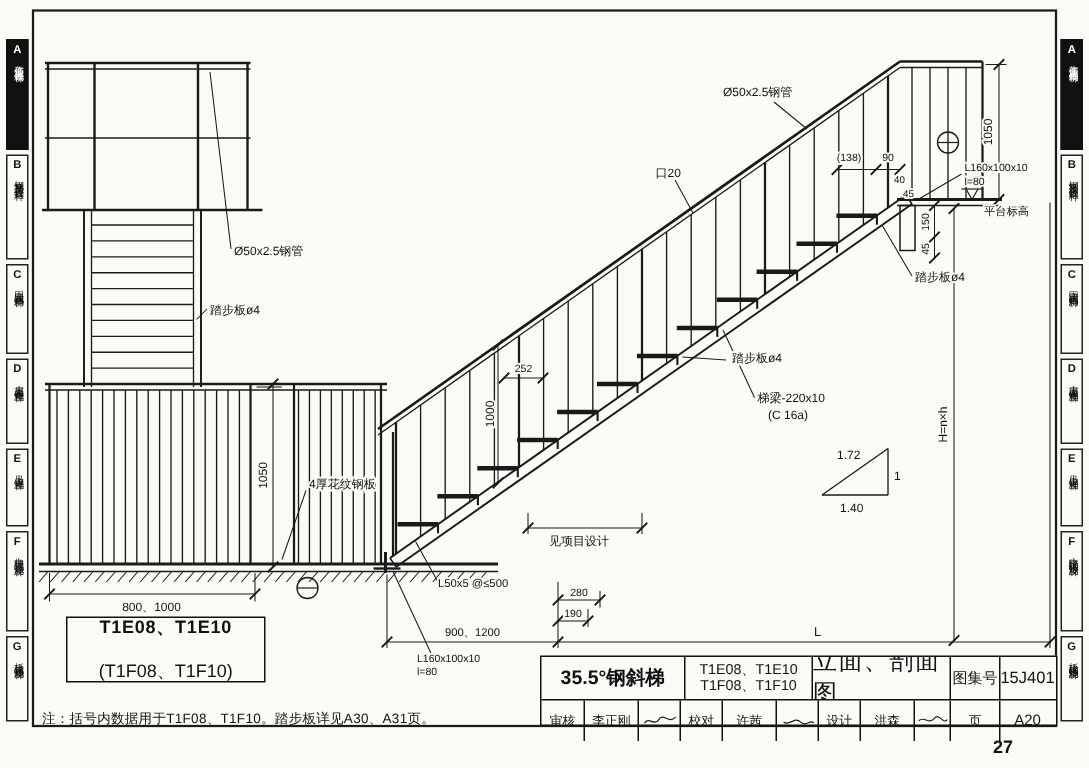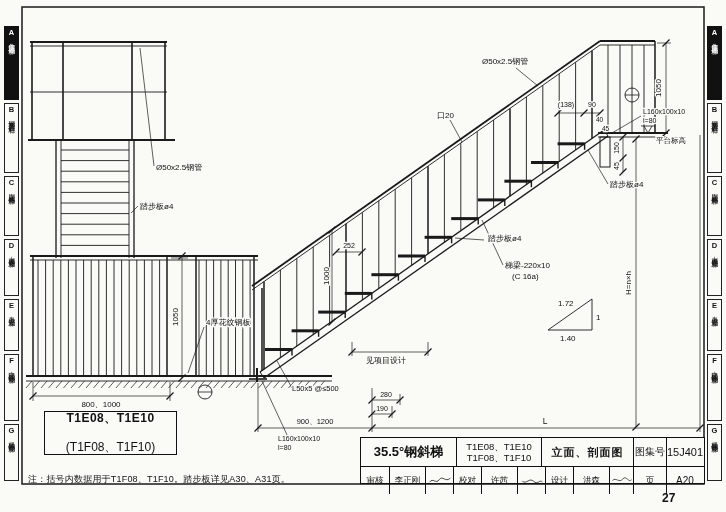--- a/index.html
+++ b/index.html
@@ -18,21 +18,21 @@
   #modelbox .l2{font-size:12px;margin-top:12px}
   #note{position:absolute;left:28px;top:473px;font-size:9px;letter-spacing:.2px}
   #titleblock{position:absolute;left:360px;top:437px;width:345px;height:47px;border:1.6px solid #111;display:flex;flex-direction:column;background:#fafaf6}
   .tbrow{display:flex;flex:0 0 auto}
   .tbrow1{height:28px}
   .tbrow2{height:28px;border-top:.9px solid #111}
   .tb-cell{display:flex;align-items:center;justify-content:center;border-left:.9px solid #111;overflow:hidden}
   .tb-cell:first-child{border-left:none}
   .tb-title{width:95px;font-size:13px;font-weight:bold}
   .tb-models{width:85px;flex-direction:column;font-size:9.5px;line-height:11px}
-  .tb-view{width:92px;font-size:11px;font-weight:bold;letter-spacing:1px}
+  .tb-view{width:92px;font-size:16px;font-weight:normal;letter-spacing:1px}
   .tb-atlaslabel{width:33px;font-size:10px}
   .tb-atlasno{width:37px;font-size:11px;font-weight:normal}
   .c28{width:28px;font-size:8.5px}.c36{width:36px;font-size:8.5px}
   .c24{width:24px}.c34{width:33px;font-size:8.5px}.c38{width:37px;font-size:10px;font-weight:normal}
   .sig{flex:0 0 auto}
   #pagenum{position:absolute;left:662px;top:491px;font-size:12px;font-weight:bold}
 </style>
 </head>
 <body>
 

